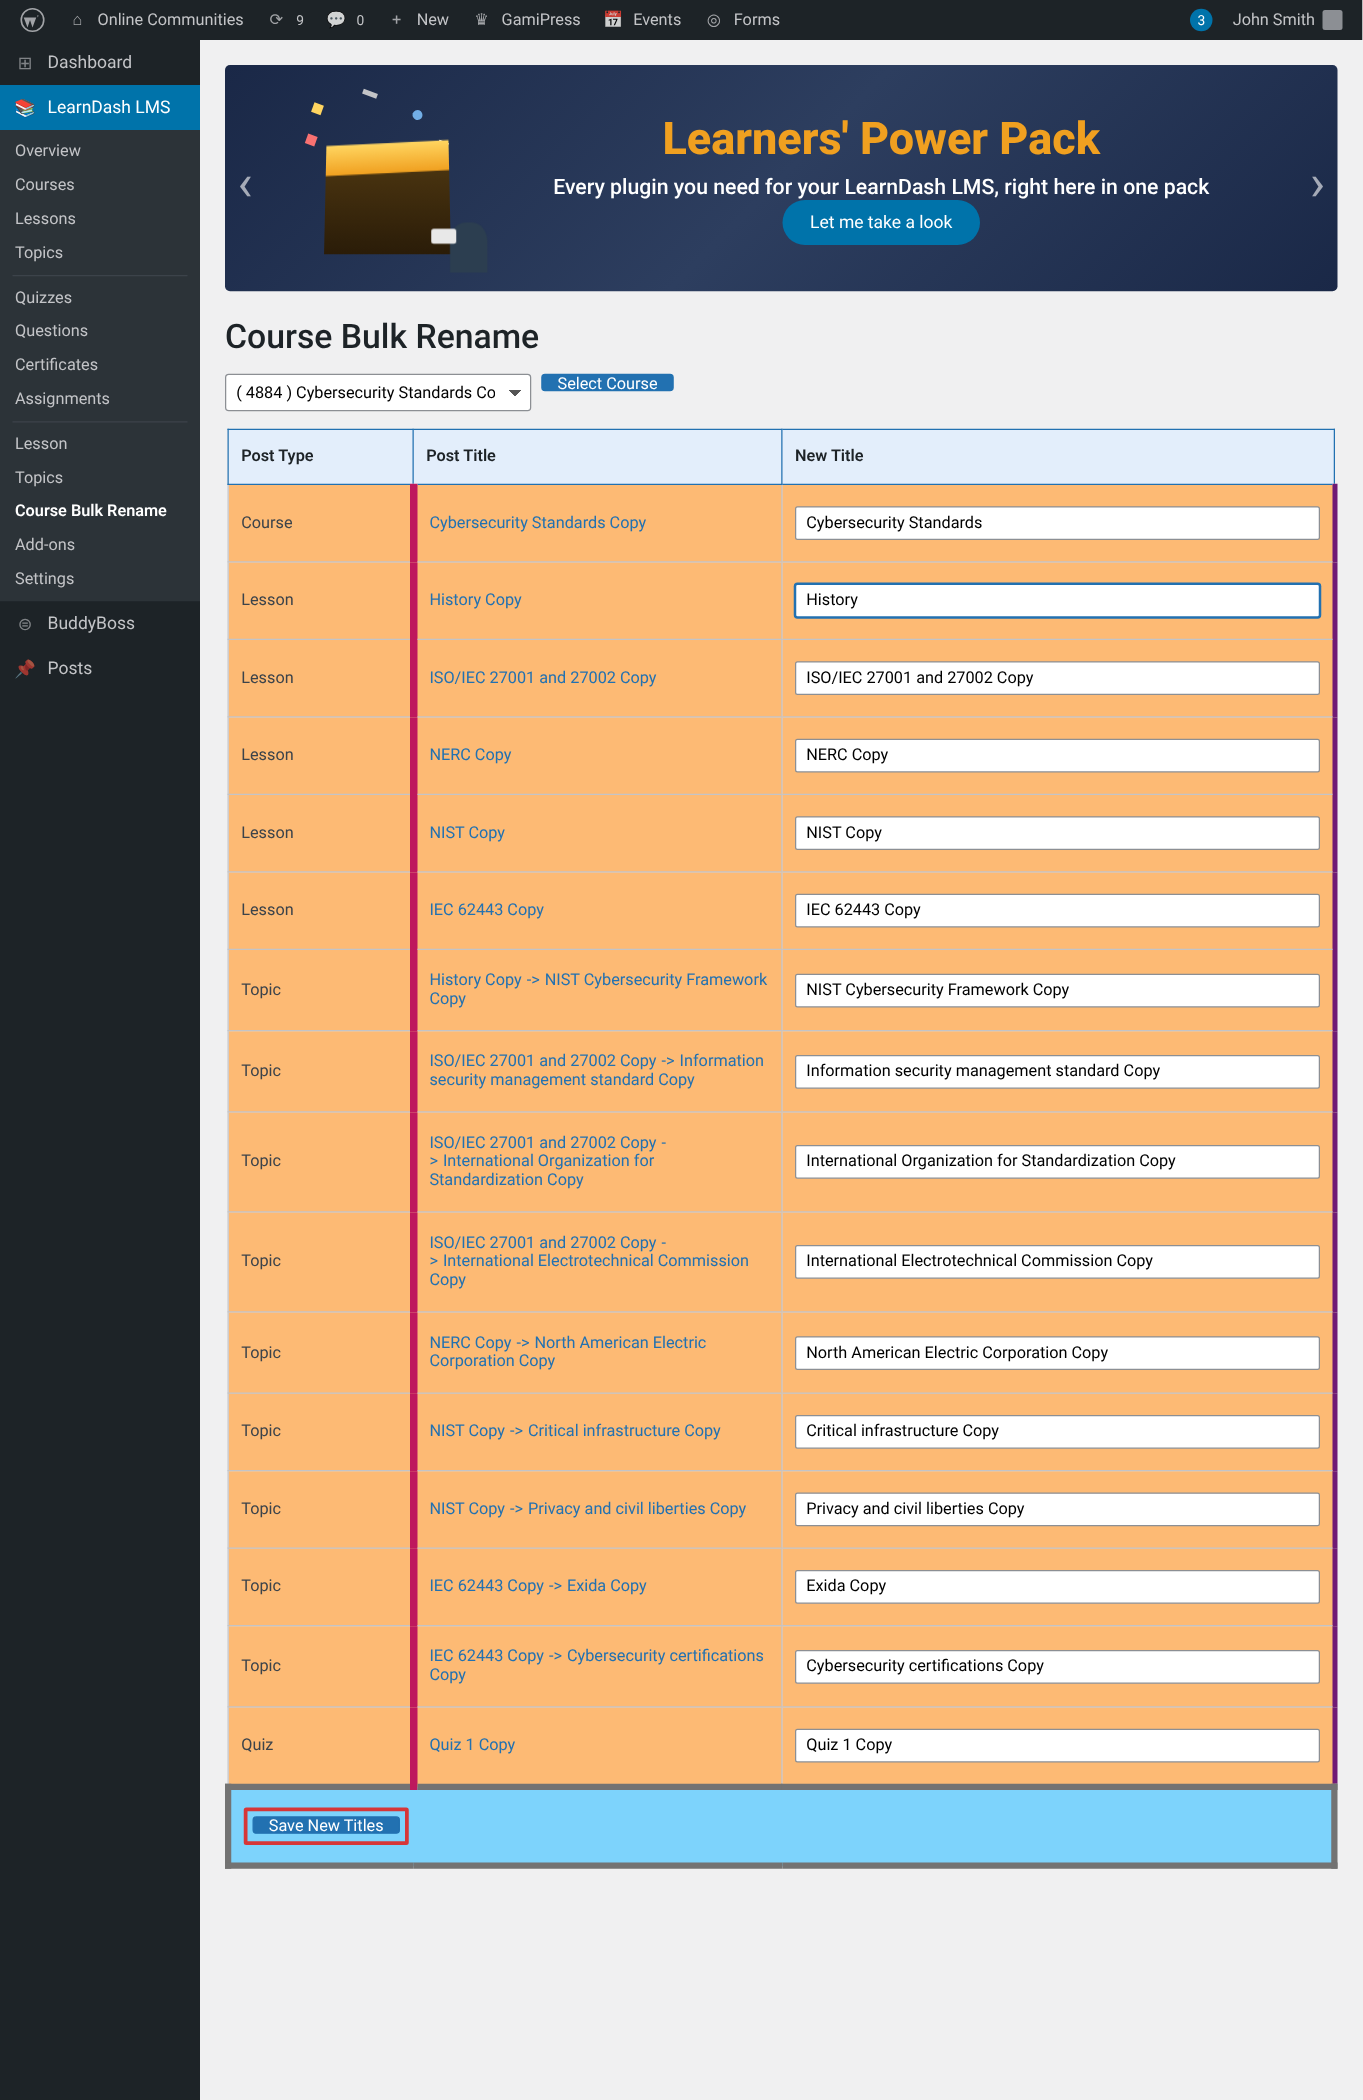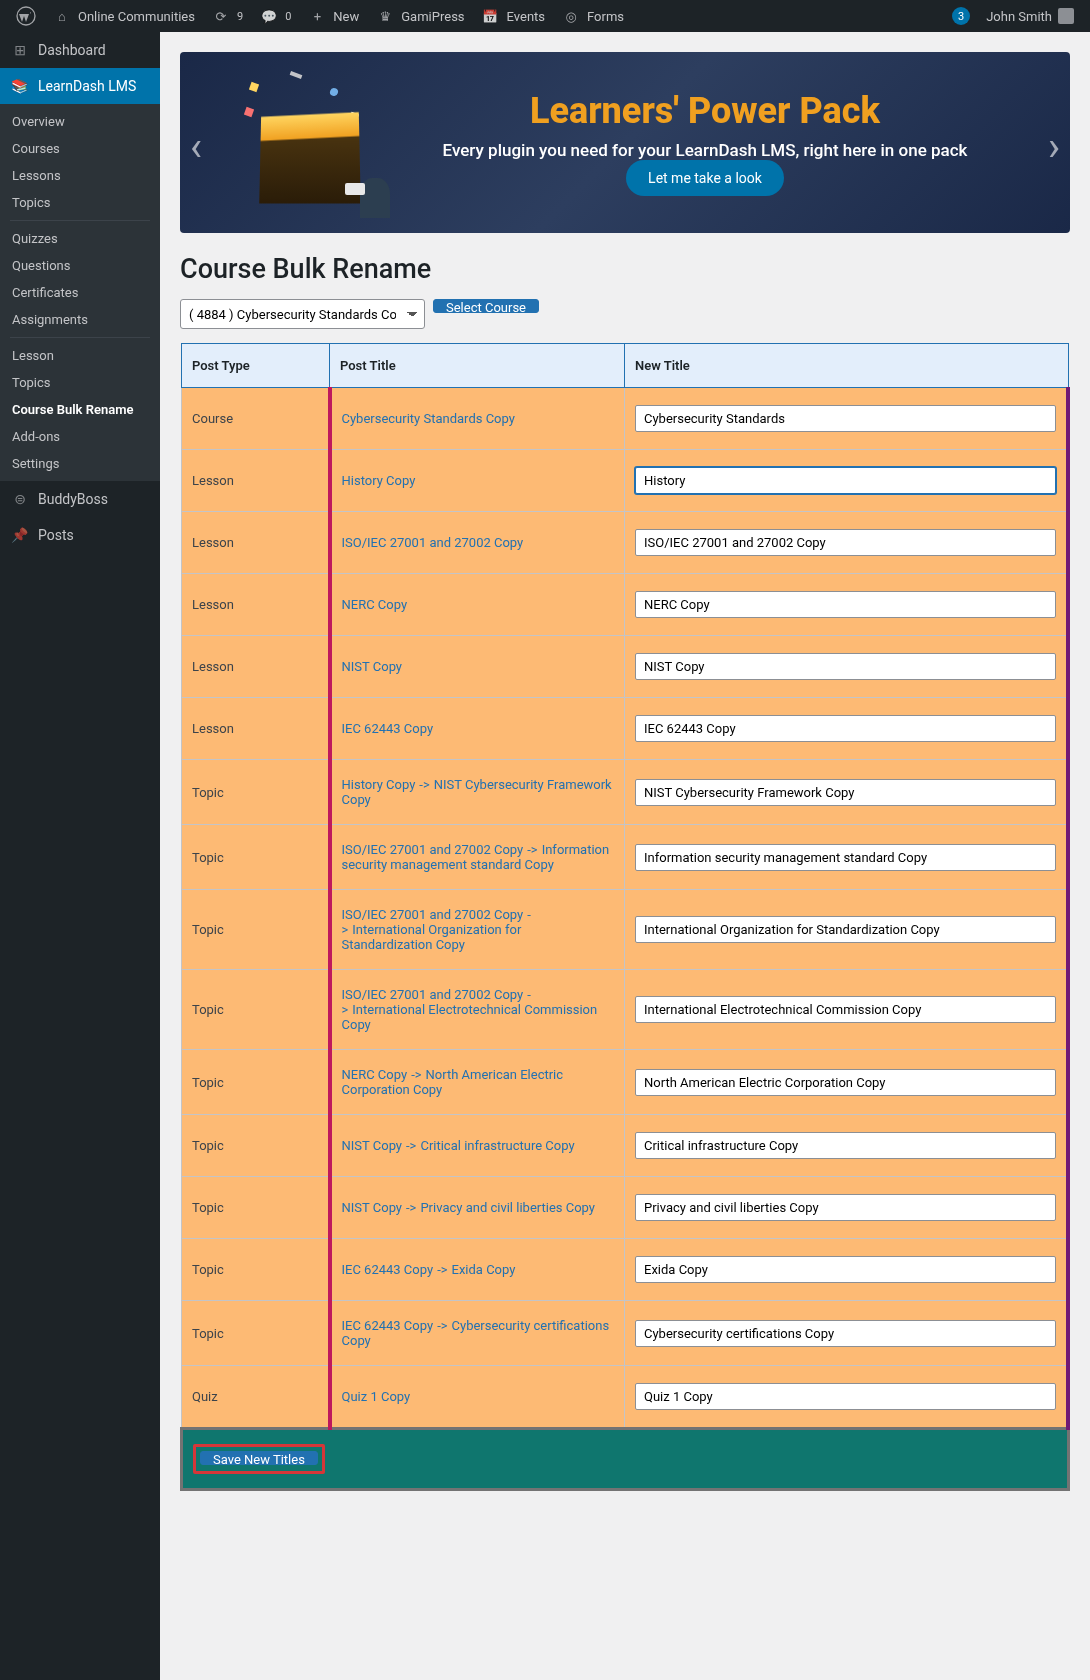--- a/index.html
+++ b/index.html
@@ -45,30 +45,30 @@
 h1.page-title{font-size:27px;font-weight:500;color:#1d2327;margin:20px 0 14px}
 .controls{display:flex;gap:8px;margin-bottom:14px}
 select.course-select{border:1px solid #8c8f94;border-radius:3px;padding:4px 28px 4px 8px;height:30px;background:#fff;font-size:13px;max-width:245px;appearance:none;background-image:linear-gradient(45deg,transparent 50%,#555 50%),linear-gradient(135deg,#555 50%,transparent 50%);background-position:right 12px center,right 7px center;background-size:5px 5px;background-repeat:no-repeat}
 .btn{background:#2271b1;color:#fff;border:1px solid #2271b1;border-radius:3px;padding:0 12px;height:14px;font-size:13px;cursor:pointer}
 
 table.rename{width:100%;border-collapse:collapse;border:1px solid #2271b1}
 table.rename thead th{background:#e3eefb;border:1px solid #2271b1;padding:14px 10px;text-align:left;font-weight:600;font-size:13px;color:#1d2327}
 table.rename tbody td{border:1px solid #c3c4c7;border-left:none;border-right:none;padding:17px 10px;background:#fdba74;font-size:13px;vertical-align:middle}
 table.rename tbody td:first-child{border-left:1px solid #c3c4c7}
 table.rename tbody td:last-child{border-right:4px solid #701a75}
-table.rename tbody tr td:nth-child(2){border-left:4px solid #be185d}
+table.rename tbody tr td:nth-child(2){border-left:6px solid #be185d}
 table.rename tbody tr td:nth-child(3){border-left:1px solid #c3c4c7}
 .col-type{width:148px}
 .col-title{width:295px}
 .col-new{width:auto}
 a.title-link{color:#2271b1;text-decoration:none}
 .bc-sep{color:#2271b1;padding:0 4px}
 input.new-title{width:100%;border:1px solid #8c8f94;border-radius:2px;padding:5px 8px;font-size:13px;background:#fff}
 input.new-title.focused{border-color:#2271b1;box-shadow:0 0 0 1px #2271b1;outline:none}
-tfoot td{background:#0f766e;border:3px solid #737373;padding:14px 10px}
+tfoot td{background:#7dd3fc;border:5px solid #737373;padding:14px 10px}
 .save-box{display:inline-block;border:3px solid #d63638;padding:4px;border-radius:2px}
 </style>
 </head>
 <body>
 
 <div id="adminbar">
   <div class="ab-item">
       <span class="ab-icon">
         <svg viewBox="0 0 20 20" width="20" height="20" fill="currentColor">
           <circle cx="10" cy="10" r="9" fill="none" stroke="currentColor" stroke-width="1.3"></circle>

